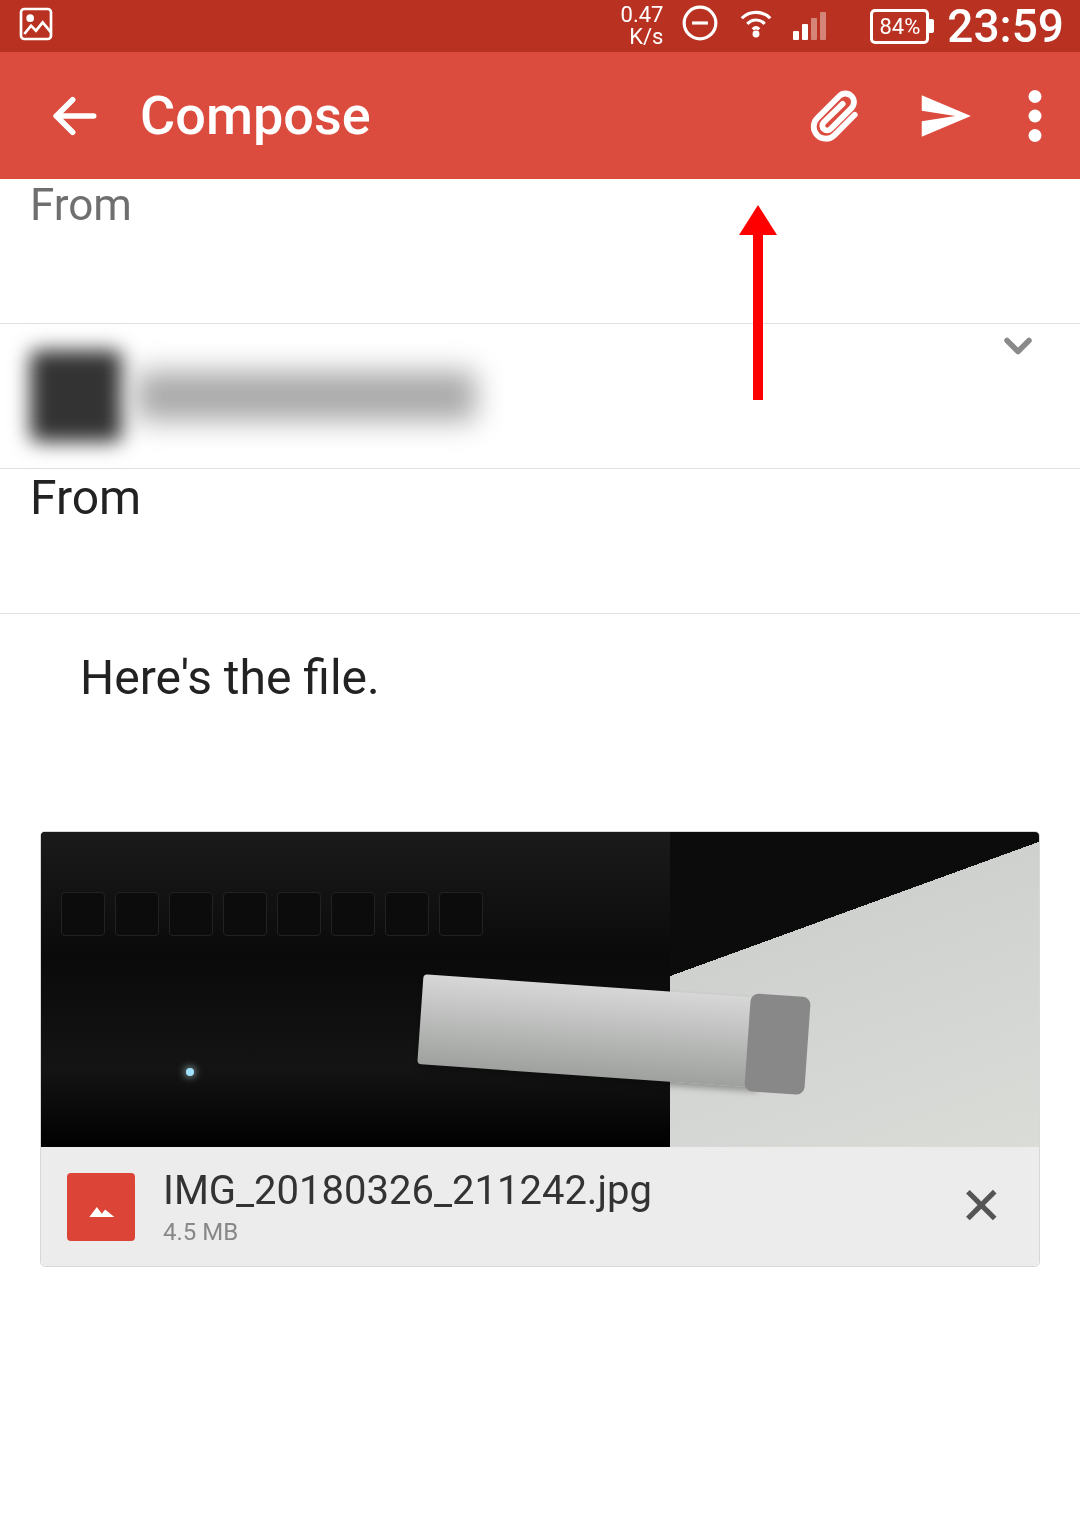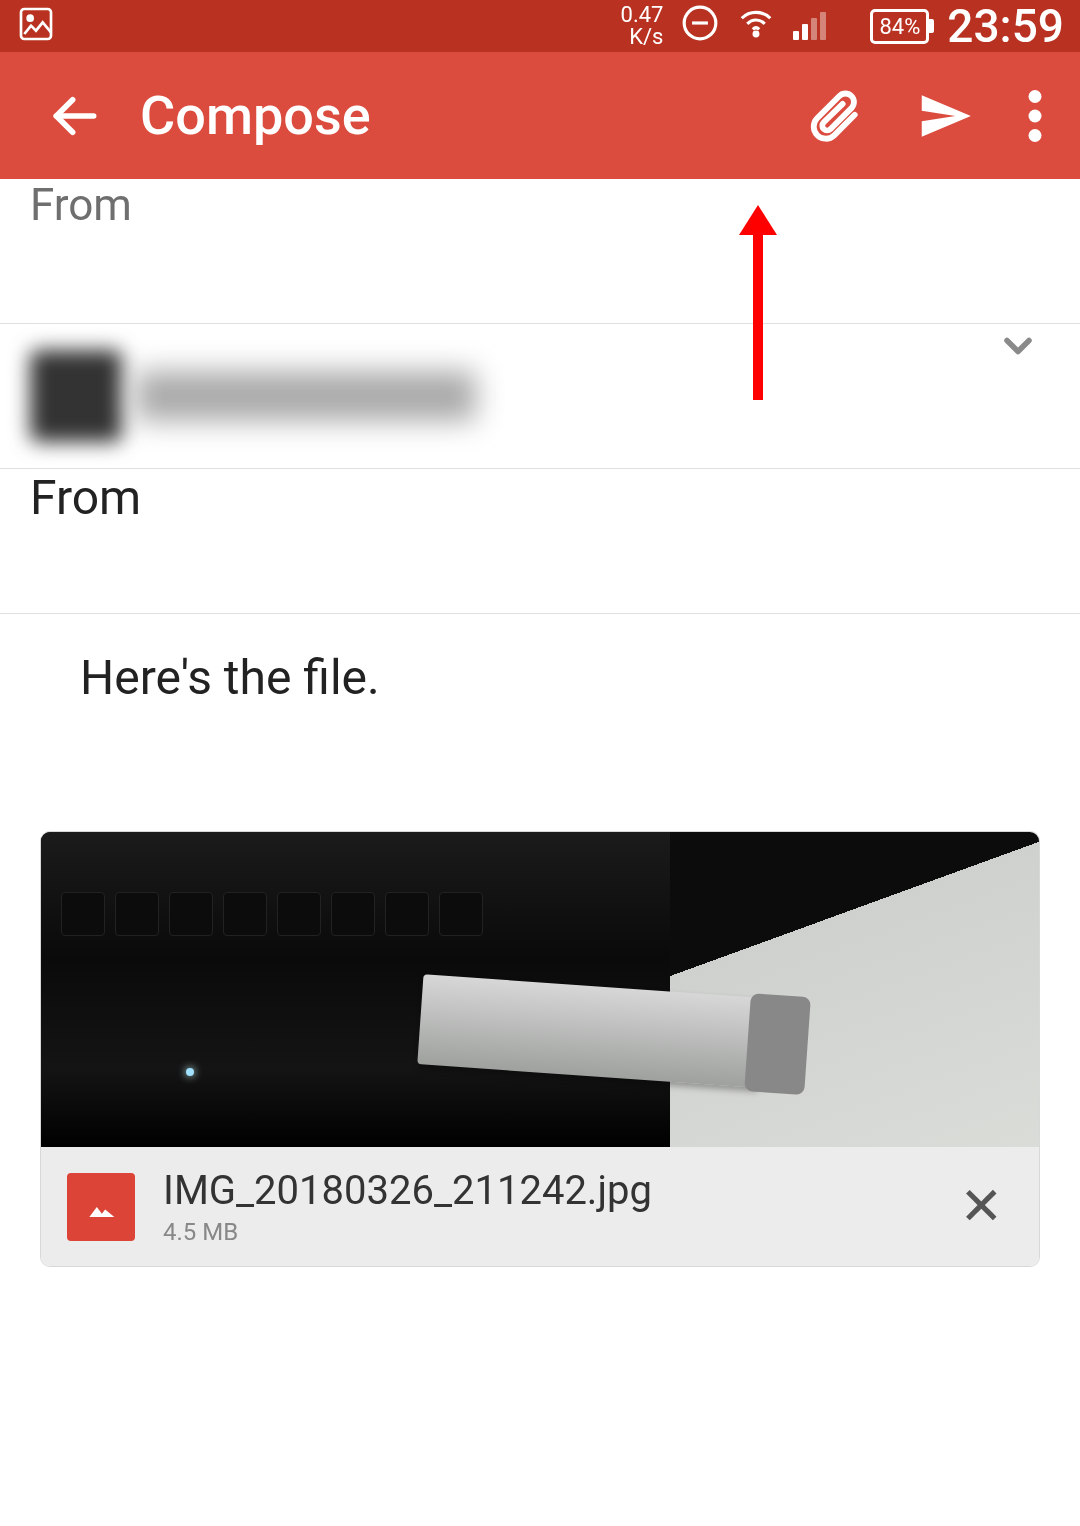--- a/index.html
+++ b/index.html
@@ -83,21 +83,21 @@
     .to-row .name-blur {
       filter: blur(14px); background:#aaa; height:50px; width:340px; border-radius:4px;
     }
     .chevron { position: absolute; right: 40px; }
     .subject-row { border-bottom: 1px solid #e0e0e0; }
     .subject-row .subj-text { font-size: 48px; color: #222; }
     .body-area { padding: 35px 40px; font-size: 48px; color: #222; margin-left: 40px; }
     .attach-card {
       margin: 90px 40px 0 40px;
       border: 1px solid #d8d8d8;
-      border-radius: 10px;
+      border-radius: 5px;
       overflow: hidden;
       background: #fff;
     }
     .attach-thumb {
       width: 100%;
       height: 315px;
       background: linear-gradient(160deg,#0c0c0c 0%, #0c0c0c 55%, #cfd1cf 55%, #dadcd8 100%);
       position: relative;
     }
     .laptop-edge{

